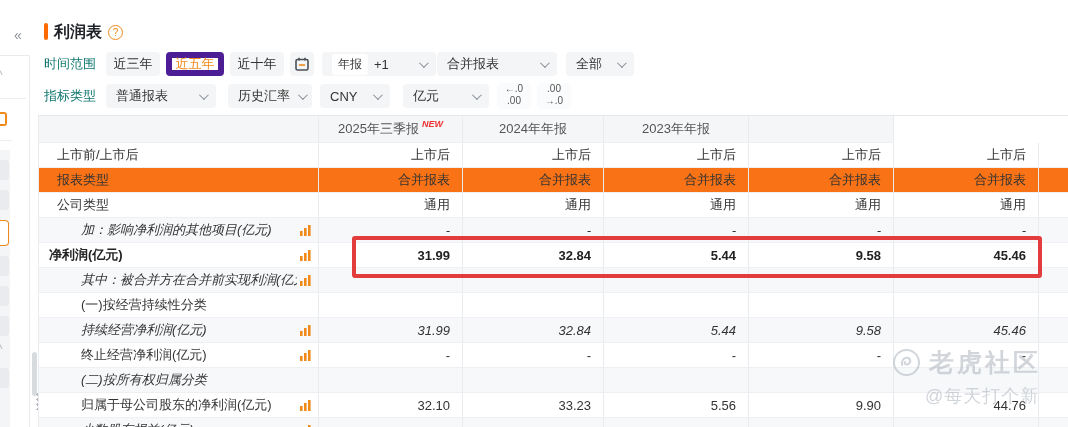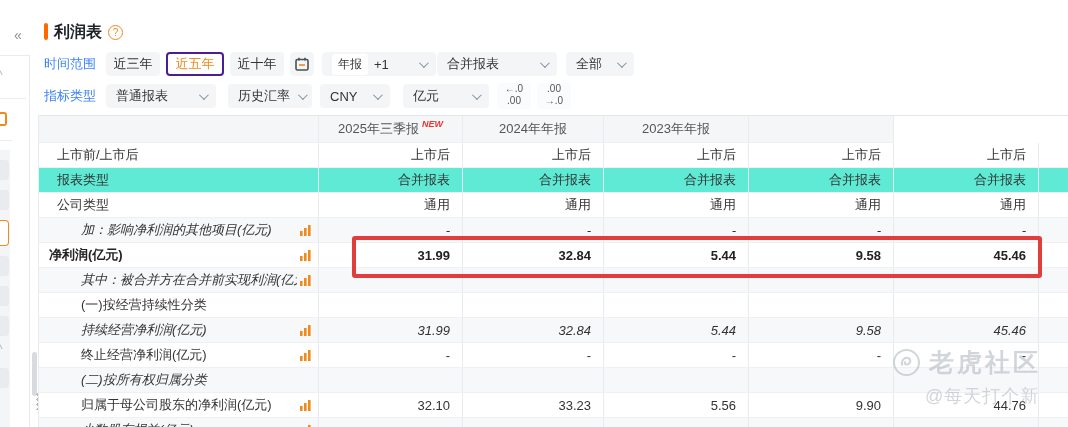--- a/index.html
+++ b/index.html
@@ -22,24 +22,24 @@
   .rail-orange-frag { position:absolute; left:0; top:112px; width:7px; height:14px; border:2px solid #f08a1c; border-left:none; border-radius:0 3px 3px 0; }
   .scroll-thumb { position:absolute; left:32px; top:352px; width:5px; height:44px; background:#d8dbde; border-radius:3px; }
   .drag-dots { position:absolute; left:35px; top:392px; width:12px; height:18px;
     background-image:radial-gradient(#b6bac0 1px, transparent 1.1px);
     background-size:5px 5px; }
   
   .title-marker { position:absolute; left:44px; top:23px; width:4px; height:17px; background:#ff6a00; border-radius:2px; }
   .page-title { position:absolute; left:54px; top:22px; font-size:16px; font-weight:bold; color:#1f2329; }
   .help-badge { position:absolute; left:108px; top:25px; width:15px; height:15px; border:1px solid #f08a1c; border-radius:50%; color:#f08a1c; font-size:10px; line-height:13px; text-align:center; cursor:pointer; }
   
-  .flt-label { position:absolute; font-size:13px; color:#3b82f6; line-height:24px; }
+  .flt-label { position:absolute; font-size:13px; color:#0f766e; line-height:24px; }
   .chip { position:absolute; height:24px; background:#f4f5f6; border-radius:4px; font-size:13px; color:#333;
           display:flex; align-items:center; justify-content:center; cursor:pointer; white-space:nowrap; }
-  .chip.selected { background:#fff; border:2px solid #4c1d95; color:#f08a1c; }
+  .chip.selected { background:#fff; border:6px solid #4c1d95; color:#f08a1c; }
   .dropdown { position:absolute; height:24px; background:#f4f5f6; border-radius:4px; font-size:13px; color:#333;
           display:flex; align-items:center; cursor:pointer; padding:0 10px; white-space:nowrap; }
   .dropdown .dd-text { flex:1; text-align:left; }
   .caret { width:7px; height:7px; border-right:1.5px solid #8a8f99; border-bottom:1.5px solid #8a8f99;
            transform:rotate(45deg) translateY(-2px); margin-left:8px; flex:none; }
   .mini-tag { background:#fff; border-radius:3px; padding:2px 6px; font-size:12px; margin-right:6px; }
   .dec-btn { position:absolute; width:34px; height:26px; font-size:10px; color:#555; line-height:12px;
              text-align:center; background:#fafbfc; border-radius:4px; cursor:pointer; }
   .cal-btn { display:flex; align-items:center; justify-content:center; }
   
@@ -47,21 +47,21 @@
   .tr { display:grid; grid-template-columns:280px 144px 141px 145px 145px 145px 60px; }
   .thead .td { height:27px; background:#f5f6f8; color:#555; justify-content:center; }
   .td { height:25px; border-right:1px solid #e9ecef; border-bottom:1px solid #eef0f3;
         display:flex; align-items:center; font-size:13px; overflow:hidden; }
   .label-cell { justify-content:flex-start; padding-right:6px; }
   .label-cell .row-label { flex:1; white-space:nowrap; overflow:hidden; }
   .ind-0 { padding-left:10px; } .ind-1 { padding-left:18px; } .ind-2 { padding-left:42px; }
   .val { justify-content:flex-end; padding-right:12px; color:#333; }
   .tr.bold .row-label, .tr.bold .val { font-weight:bold; color:#222; }
   .bg-white .td { background:#fff; }
-  .bg-peach .td { background:#5eead4;font-family:Liberation Serif, serif; }
+  .bg-peach .td { background:#f97316;font-family:Liberation Serif, serif; }
   .bg-gray .td { background:#f7f8fa;font-style:italic; }
   .new-badge { color:#e33; font-size:9px; font-weight:bold; font-style:italic; margin-left:3px; transform:translateY(-5px); }
   .chart-icon { flex:none; width:13px; height:13px; margin-left:2px; cursor:pointer; }
   
   .red-box { position:absolute; left:352px; top:236px; width:690px; height:42px;
              border:4px solid #e23c3c; border-radius:3px; z-index:5; pointer-events:none; }
   .watermark { position:absolute; left:893px; top:346px; z-index:6; pointer-events:none; color:rgba(173,181,190,.55); }
   .wm-row1 { display:flex; align-items:center; }
   .wm-circle { width:27px; height:27px; border:2px solid rgba(173,181,190,.55); border-radius:50%;
                display:flex; align-items:center; justify-content:center; margin-right:9px; }

